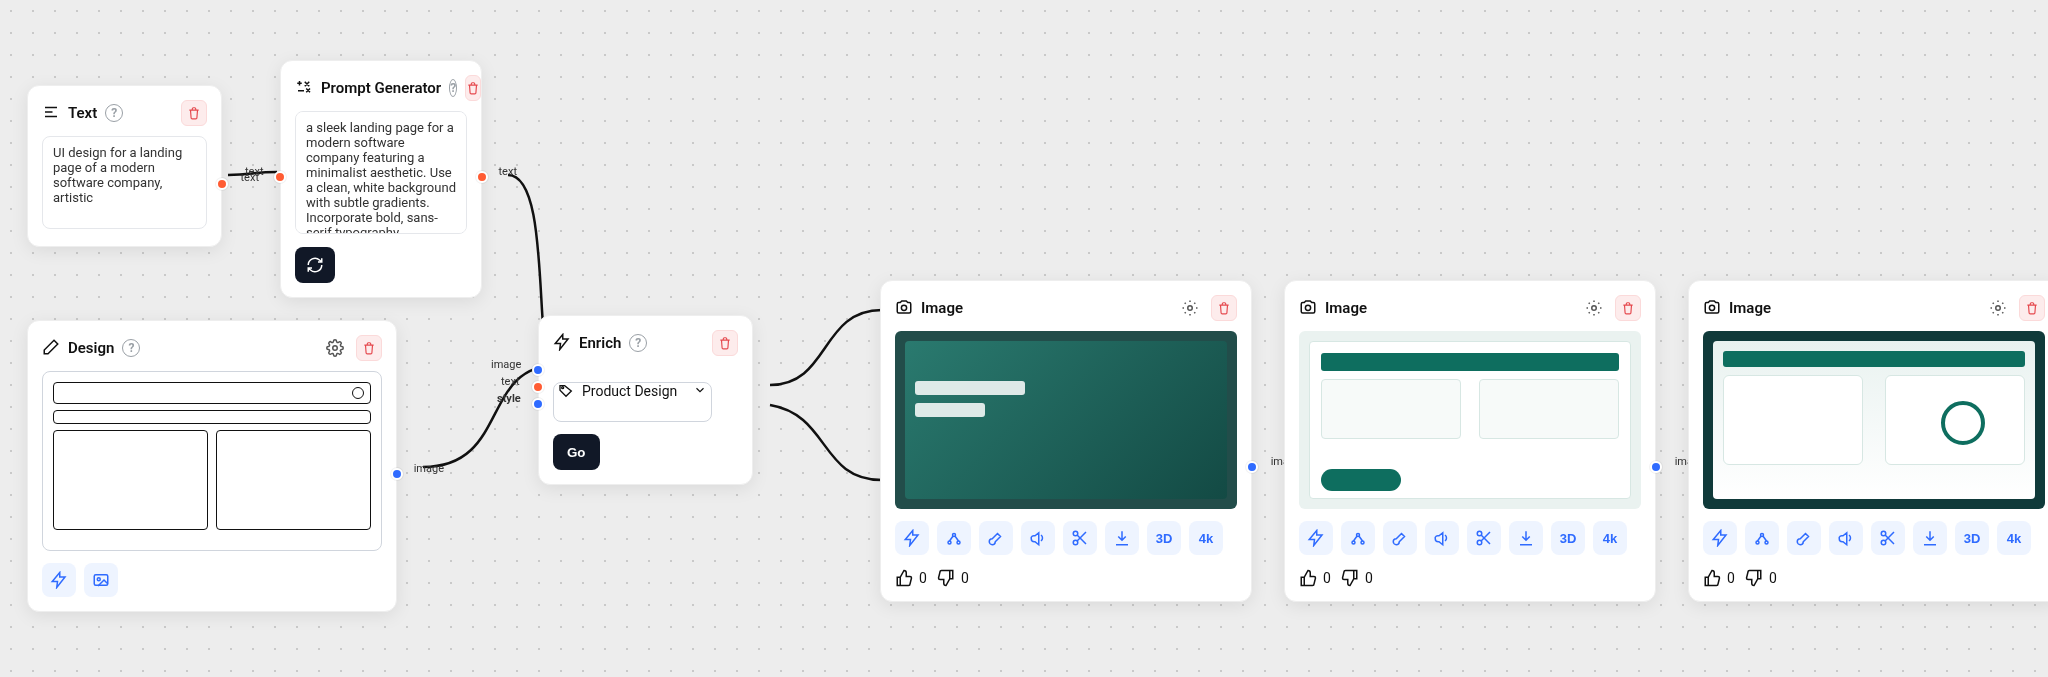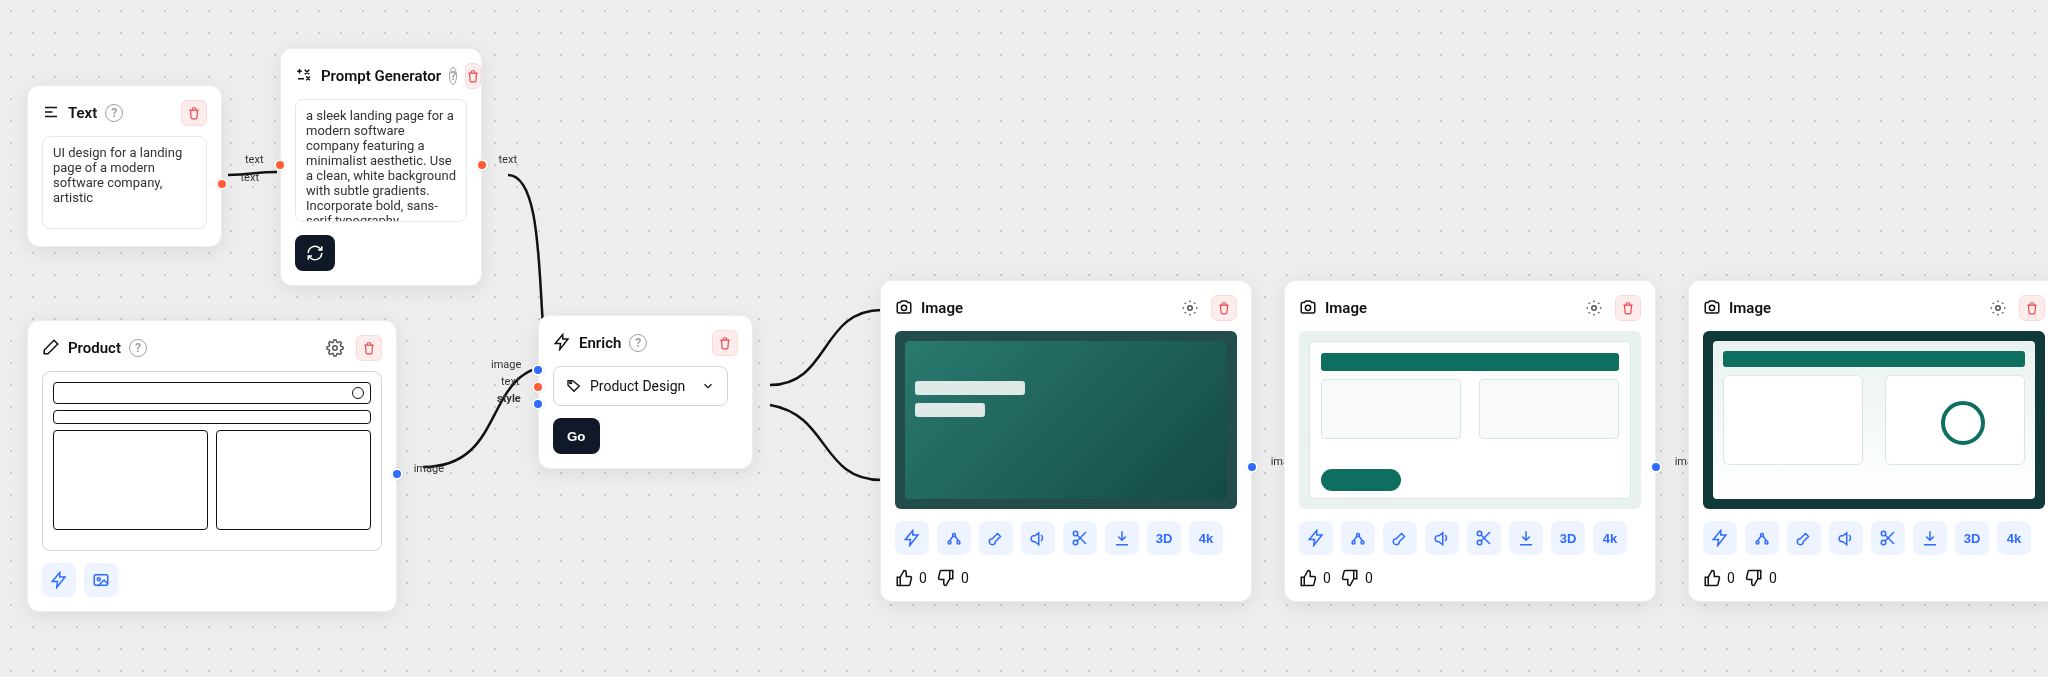--- a/index.html
+++ b/index.html
@@ -52,23 +52,23 @@
     background: #111827; color: #fff; border: none; border-radius: 8px;
     height: 36px; padding: 0 14px; font-weight: 600; cursor: pointer;
     display: inline-flex; align-items: center; justify-content: center;
   }
   .dark-icon-btn {
     background: #111827; color: #fff; border: none; border-radius: 8px;
     width: 40px; height: 36px; display: inline-flex; align-items: center; justify-content: center;
     cursor: pointer;
   }
   .select-pill {
-    display: inline-flex; align-items: center; gap: 8px;
+    display: inline-flex; align-items: flex-start; gap: 8px;
     border: 1px solid #d0d5dd; border-radius: 8px; height: 40px;
-    padding: 0 12px; cursor: pointer; background: #fff;
+    padding: 0 4px; cursor: pointer; background: #fff; margin-top: 16px;
   }
   .port { position: absolute; width: 12px; height: 12px; border-radius: 50%; border: 2px solid #fff; box-shadow: 0 0 0 1px rgba(0,0,0,.05); }
   .port.orange { background: #ff5c33; }
   .port.blue { background: #2f6bff; }
   .port-label { position: absolute; font-size: 11px; color: #333; white-space: nowrap; }
   svg.edges { position: absolute; left: 0; top: 0; width: 2048px; height: 677px; pointer-events: none; }
   svg.edges path { fill: none; stroke: #111; stroke-width: 2.5; }
 
   .sketch-canvas {
     border: 1px solid #d0d5dd; border-radius: 8px; padding: 10px; height: 180px;
@@ -127,21 +127,21 @@
       <svg width="14" height="14" viewBox="0 0 24 24" fill="none" stroke-width="2">
           <path d="M4 7h16M9 7V5a2 2 0 0 1 2-2h2a2 2 0 0 1 2 2v2M6 7l1 13a2 2 0 0 0 2 2h6a2 2 0 0 0 2-2l1-13"></path>
         </svg>
     </span>
   </div>
   <textarea class="text-input" rows="5" style="">UI design for a landing page of a modern software company, artistic</textarea>
   <span class="port orange" style="right:-7px; top:92px;"></span>
   <span class="port-label" style="right:-38px; top:85px;">text</span>
 </div>
 
-<div class="node" style="left:280px; top:48px; width:202px;">
+<div class="node" style="left:280px; top:60px; width:202px;">
   <div class="node-header">
     <span>
       <svg width="18" height="18" viewBox="0 0 24 24" fill="none" stroke="#111" stroke-width="2">
           <path d="M3 7h6M6 4v6M13 5l6 6M13 11l6-6M4 17h8M15 14l5 5M15 19l5-5"></path>
         </svg>
     </span>
     <span class="node-title">Prompt Generator</span>
     <span class="help-circle">?</span>
     <span class="btn-delete">
       <svg width="14" height="14" viewBox="0 0 24 24" fill="none" stroke-width="2">
@@ -163,21 +163,21 @@
   <span class="port-label" style="right:-36px; top:104px;">text</span>
 </div>
 
 <div class="node" style="left:27px; top:320px; width:370px;">
   <div class="node-header">
     <span>
       <svg width="18" height="18" viewBox="0 0 24 24" fill="none" stroke="#111" stroke-width="2">
           <path d="M16 3l5 5L8 21H3v-5L16 3z"></path>
         </svg>
     </span>
-    <span class="node-title">Product</span>
+    <span class="node-title">Design</span>
     <span class="help-circle">?</span>
     <span class="spacer"></span>
     <button class="gear-btn">
       <svg width="18" height="18" viewBox="0 0 24 24" fill="none" stroke-width="2">
           <circle cx="12" cy="12" r="3"></circle>
           <path d="M19.4 15a1.7 1.7 0 0 0 .34 1.87l.06.06a2 2 0 1 1-2.83 2.83l-.06-.06a1.7 1.7 0 0 0-1.87-.34 1.7 1.7 0 0 0-1 1.56V21a2 2 0 1 1-4 0v-.09a1.7 1.7 0 0 0-1-1.56 1.7 1.7 0 0 0-1.87.34l-.06.06a2 2 0 1 1-2.83-2.83l.06-.06a1.7 1.7 0 0 0 .34-1.87 1.7 1.7 0 0 0-1.56-1H3a2 2 0 1 1 0-4h.09a1.7 1.7 0 0 0 1.56-1 1.7 1.7 0 0 0-.34-1.87l-.06-.06a2 2 0 1 1 2.83-2.83l.06.06a1.7 1.7 0 0 0 1.87.34H9a1.7 1.7 0 0 0 1-1.56V3a2 2 0 1 1 4 0v.09a1.7 1.7 0 0 0 1 1.56 1.7 1.7 0 0 0 1.87-.34l.06-.06a2 2 0 1 1 2.83 2.83l-.06.06a1.7 1.7 0 0 0-.34 1.87V9a1.7 1.7 0 0 0 1.56 1H21a2 2 0 1 1 0 4h-.09a1.7 1.7 0 0 0-1.56 1z"></path>
         </svg>
     </button>
     <span class="btn-delete">
       <svg width="14" height="14" viewBox="0 0 24 24" fill="none" stroke-width="2">

